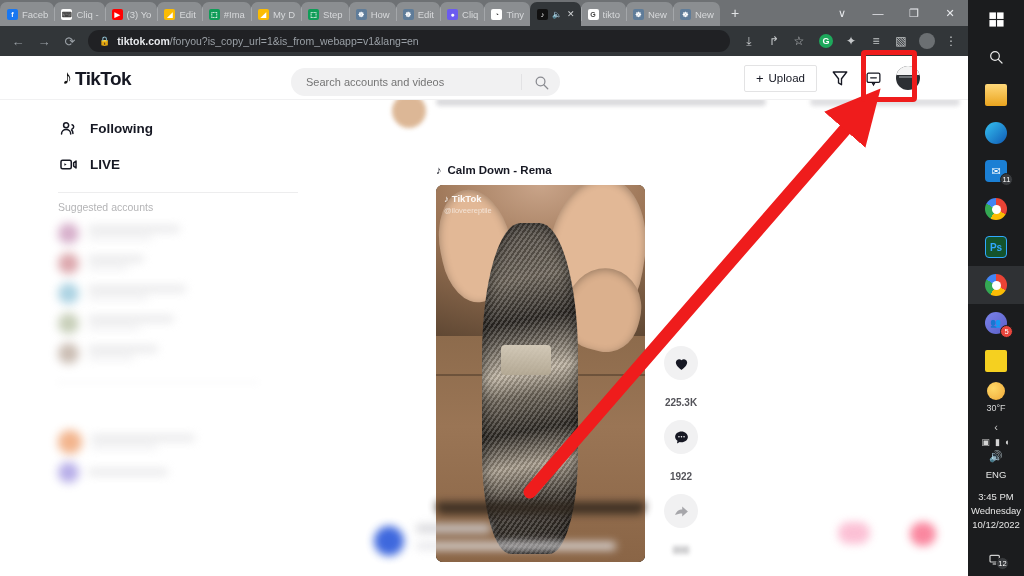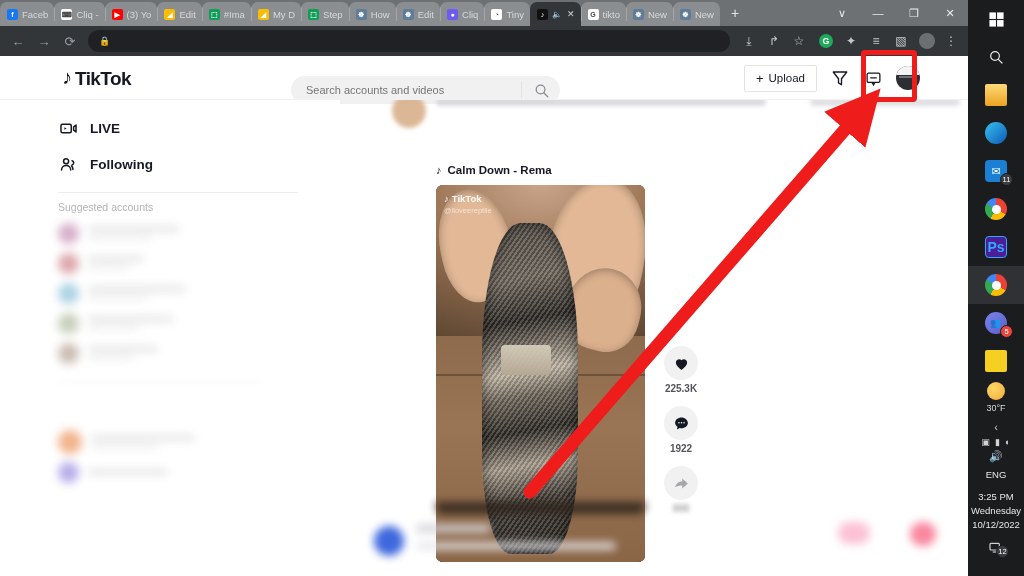--- a/index.html
+++ b/index.html
@@ -117,21 +117,21 @@
   #tt-logo {
     position: absolute; left: 62px; top: 50%; transform: translateY(-50%);
     display: flex; align-items: center; gap: 3px;
   }
   #tt-logo-note { font-size: 20px; color: #111; line-height: 1; margin-top: -2px; }
   #tt-logo-text {
     font-size: 19px; font-weight: 700; color: #161823;
     letter-spacing: -0.6px; line-height: 1;
   }
   #tt-search {
-    position: absolute; left: 291px; top: 20px;
+    position: absolute; left: 291px; top: 12px;
     width: 269px; height: 28px; background: #f1f1f2;
     border-radius: 46px; display: flex; align-items: center;
   }
   #tt-search-input {
     flex: 1 1 auto; border: none; background: transparent; outline: none;
     font-family: "Liberation Sans", sans-serif;
     font-size: 11px; color: #8a8b91; padding: 0 0 0 15px;
   }
   #tt-search-divider { width: 1px; height: 16px; background: #e2e2e4; }
   #tt-search-btn {
@@ -271,21 +271,21 @@
     position: absolute; left: 324px; top: 246px;
     display: flex; flex-direction: column; align-items: center; gap: 0;
   }
   .act-btn {
     width: 34px; height: 34px; border-radius: 50%; background: #f1f1f2;
     display: flex; align-items: center; justify-content: center;
     font-size: 15px; color: #161823;
   }
   .act-count {
     font-size: 10px; color: #54545a; font-weight: 600;
-    margin: 3px 0 12px 0; text-align: center;
+    margin: 17px 0 12px 0; text-align: center;
   }
   #act-share { color: #a6a6aa; }
   #act-share-count {
     filter: blur(2.2px); opacity: .55;
   }
 
   
   #next-post {
     position: absolute; left: 0; top: 410px; width: 628px; height: 66px;
     filter: blur(4px); opacity: .85;
@@ -342,21 +342,21 @@
   #tb-sysicons {
     display: flex; gap: 5px; align-items: center; justify-content: center;
     color: #d4d4d4; font-size: 9px; width: 56px; margin-bottom: 3px;
   }
   #tb-vol { color: #d4d4d4; font-size: 11px; margin-bottom: 6px; }
   #tb-lang { color: #e6e6e6; font-size: 9.5px; margin-bottom: 10px; }
   #tb-clock {
     color: #e6e6e6; font-size: 9.5px; text-align: center; line-height: 14px;
   }
   #tb-notif {
-    margin-top: 8px; color: #cfcfcf; font-size: 13px; position: relative;
+    margin-top: 20px; color: #cfcfcf; font-size: 13px; position: relative;
   }
   #tb-spacer { flex: 1 1 auto; }
 
   svg { display: block; }
 </style>
 </head>
 <body>
 
 <div id="root">
 
@@ -433,20 +433,21 @@
       <div class="wincontrol">❐</div>
       <div class="wincontrol">✕</div>
     </div>
 
     <div id="toolbar">
       <div class="navbtn">←</div>
       <div class="navbtn">→</div>
       <div class="navbtn">⟳</div>
       <div id="omnibox">
         <span id="lock-icon">🔒</span>
+        <span id="url-text"><b>tiktok.com</b><span>/foryou?is_copy_url=1&amp;is_from_webapp=v1&amp;lang=en</span></span>
       </div>
       <div id="toolbar-icons" style="display:flex;align-items:center;gap:3px;">
           <div class="toolicon">⤓</div>
           <div class="toolicon">↱</div>
           <div class="toolicon">☆</div>
           <div class="gicon" style="margin-left: 6px; margin-right: 4px;">G</div>
           <div class="toolicon">✦</div>
           <div class="toolicon">≡</div>
           <div class="toolicon">▧</div>
           <div class="profilepic" style="margin-left: 4px; margin-right: 2px;"></div>
@@ -494,36 +495,36 @@
             <div id="avatar"></div>
           </div>
         </div>
       </div>
 
       <div id="sidebar">
         <div id="sidebar-nav">
             <div class="nav-item">
               <span class="nav-ico">
                 <svg width="19" height="19" viewBox="0 0 24 24" fill="none" stroke="#161823" stroke-width="1.9">
+                  <circle cx="9" cy="8" r="3.2"></circle>
+                  <path d="M3.2 19c0-3.4 2.6-5.6 5.8-5.6s5.8 2.2 5.8 5.6" stroke-linecap="round"></path>
+                  <path d="M16.5 7.2a2.8 2.8 0 0 1 0 5.4M17.6 18.4c0-2.2-.7-3.6-1.8-4.6" stroke-linecap="round"></path>
+                </svg>
+              </span>
+              <span>Following</span>
+            </div>
+            <div class="nav-item">
+              <span class="nav-ico">
+                <svg width="19" height="19" viewBox="0 0 24 24" fill="none" stroke="#161823" stroke-width="1.9">
                   <rect x="2.5" y="6.5" width="13" height="11" rx="2"></rect>
                   <path d="M18.5 10 L21.5 7.6 L21.5 16.4 L18.5 14 Z" stroke-linejoin="round"></path>
                   <path d="M6.8 10.5 L6.8 13.5 L9.6 12 Z" fill="#161823" stroke="none"></path>
                 </svg>
               </span>
               <span>LIVE</span>
-            </div>
-            <div class="nav-item">
-              <span class="nav-ico">
-                <svg width="19" height="19" viewBox="0 0 24 24" fill="none" stroke="#161823" stroke-width="1.9">
-                  <circle cx="9" cy="8" r="3.2"></circle>
-                  <path d="M3.2 19c0-3.4 2.6-5.6 5.8-5.6s5.8 2.2 5.8 5.6" stroke-linecap="round"></path>
-                  <path d="M16.5 7.2a2.8 2.8 0 0 1 0 5.4M17.6 18.4c0-2.2-.7-3.6-1.8-4.6" stroke-linecap="round"></path>
-                </svg>
-              </span>
-              <span>Following</span>
             </div>
           </div>
         <div id="sidebar-div"></div>
         <div id="suggested-label">Suggested accounts</div>
         <div id="suggested-list">
           <div class="blur-acct">
             <div class="blur-av" style="background:#b66ea0"></div>
             <div class="blur-lines">
               <div class="blur-l1" style="width:92px"></div>
               <div class="blur-l2" style="width:64px"></div>
@@ -681,21 +682,21 @@
         </div>
         <div class="tb-item">
           <div class="tb-glyph" style="background: rgb(27, 127, 212); font-size: 11px;">✉<span class="tb-badge">11</span></div>
         </div>
         <div class="tb-item">
           <div class="tb-glyph" style="background: conic-gradient(rgb(234, 67, 53) 0deg, rgb(234, 67, 53) 33%, rgb(251, 188, 5) 33%, rgb(251, 188, 5) 58%, rgb(52, 168, 83) 58%, rgb(52, 168, 83) 83%, rgb(66, 133, 244) 83%, rgb(66, 133, 244) 100%); border-radius: 50%;">
             <span style="width: 9px; height: 9px; border-radius: 50%; background: rgb(255, 255, 255); display: block;"></span>
           </div>
         </div>
         <div class="tb-item">
-          <div class="tb-glyph" style="background: #4c1d95; color: rgb(49, 168, 255); font-size: 14px; font-weight: 700; border: 1px solid rgb(49, 168, 255);">Ps</div>
+          <div class="tb-glyph" style="background: #14532d; color: rgb(49, 168, 255); font-size: 10px; font-weight: 700; border: 1px solid rgb(49, 168, 255);">Ps</div>
         </div>
         <div class="tb-item active">
           <div class="tb-glyph" style="background: conic-gradient(rgb(234, 67, 53) 0deg, rgb(234, 67, 53) 33%, rgb(251, 188, 5) 33%, rgb(251, 188, 5) 58%, rgb(52, 168, 83) 58%, rgb(52, 168, 83) 83%, rgb(66, 133, 244) 83%, rgb(66, 133, 244) 100%); border-radius: 50%;">
             <span style="width: 9px; height: 9px; border-radius: 50%; background: rgb(255, 255, 255); display: block;"></span>
           </div>
         </div>
         <div class="tb-item">
           <div class="tb-glyph" style="background: linear-gradient(135deg, rgb(123, 131, 235), rgb(91, 95, 199)); border-radius: 50%; font-size: 9px;">👥<span class="tb-badge red">5</span></div>
         </div>
         <div class="tb-item">
@@ -712,21 +713,21 @@
 
     <div id="tb-sysicons">
       <span>▣</span>
       <span>▮</span>
       <span>◐</span>
     </div>
     <div id="tb-vol">🔊</div>
     <div id="tb-lang">ENG</div>
 
     <div id="tb-clock">
-      <div>3:25 PM</div>
+      <div>3:45 PM</div>
       <div>Wednesday</div>
       <div>10/12/2022</div>
     </div>
 
     <div id="tb-notif">
       <svg width="16" height="16" viewBox="0 0 24 24" fill="none" stroke="#cfcfcf" stroke-width="1.8">
         <rect x="3" y="5" width="14" height="10" rx="1.5"></rect>
         <path d="M7 18 L17 18"></path>
       </svg>
       <span class="tb-badge" style="right:-5px;bottom:-2px">12</span>

